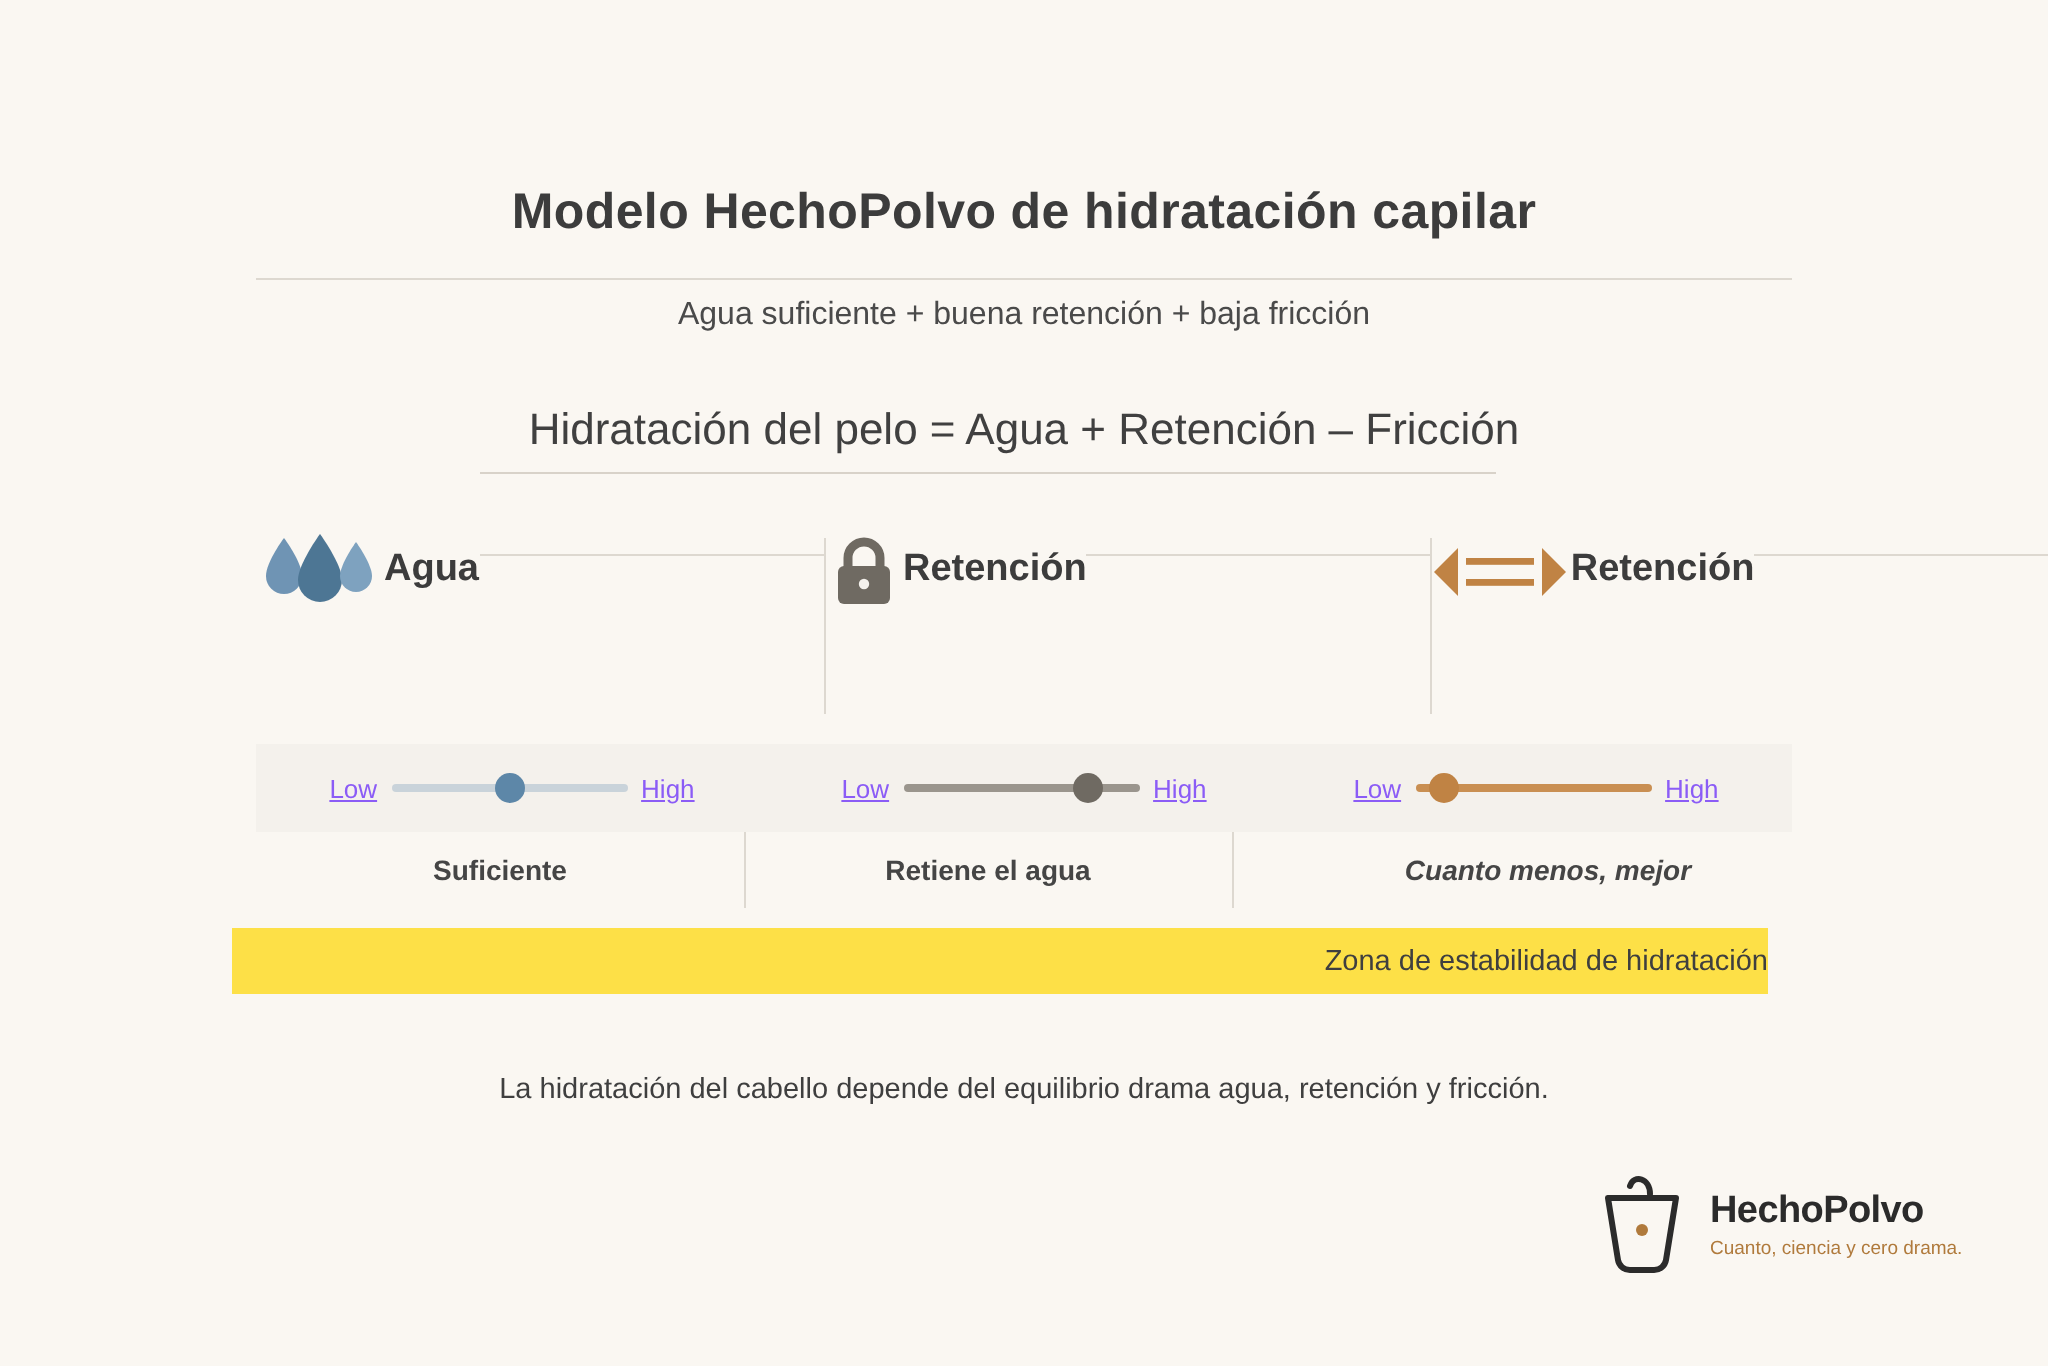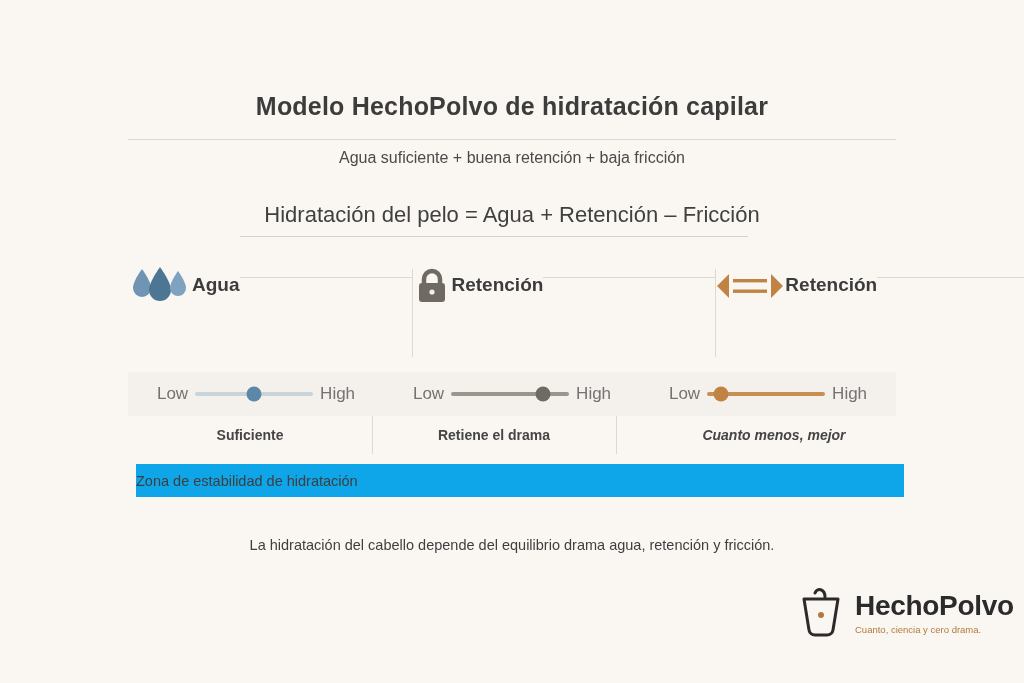--- a/index.html
+++ b/index.html
@@ -133,22 +133,23 @@
     display: flex;
   }
   .slider-cell {
     flex: 1 1 0;
     display: flex;
     align-items: center;
     justify-content: center;
     gap: 7px;
   }
   .slider-cap {
-    font-size: 17px;
-    color: #737373;
+    font-size: 13px;
+    color: #8b5cf6;
+    text-decoration: underline;
   }
   .track {
     position: relative;
     width: 118px;
     height: 4px;
     border-radius: 2px;
   }
   .track.water   { background: #c9d3da; }
   .track.hold    { background: #9a958d; }
   .track.friction{ background: #c98f52; }
@@ -191,27 +192,27 @@
     width: 1px;
     height: 38px;
     background: #ddd8d0;
   }
   .cap.italic { font-style: italic; padding-left: 36px; }
 
   
   .zone {
     position: absolute;
     top: 464px;
-    left: 136px;
+    left: 116px;
     width: 768px;
     height: 33px;
-    background: #0ea5e9;
-    display: flex;
-    align-items: center;
-    justify-content: flex-start;
+    background: #fde047;
+    display: flex;
+    align-items: center;
+    justify-content: flex-end;
     font-size: 14.5px;
     color: #3f3f3f;
   }
 
   
   .footnote {
     position: absolute;
     top: 537px;
     left: 0;
     width: 1024px;
@@ -239,21 +240,21 @@
     align-items: center;
     justify-content: center;
   }
   .brand-text {
     display: flex;
     flex-direction: column;
     justify-content: center;
     line-height: 1.05;
   }
   .brand-name {
-    font-size: 28px;
+    font-size: 19px;
     font-weight: bold;
     color: #2b2b2b;
     letter-spacing: -0.3px;
   }
   .brand-tag {
     margin-top: 4px;
     font-size: 9.5px;
     color: #b07a3c;
   }
 </style>
@@ -335,21 +336,21 @@
       <span class="track friction">
         <span class="knob friction" style="left:12%"></span>
       </span>
       <span class="slider-cap">High</span>
     </div>
 
   </div>
 
   <div class="captions">
     <div class="cap">Suficiente</div>
-    <div class="cap">Retiene el drama</div>
+    <div class="cap">Retiene el agua</div>
     <div class="cap italic">Cuanto menos, mejor</div>
   </div>
 
   <div class="zone">
     <span>Zona de estabilidad de hidratación</span>
   </div>
 
   <div class="footnote">La hidratación del cabello depende del equilibrio drama agua, retención y fricción.</div>
 
   <div class="brand">

